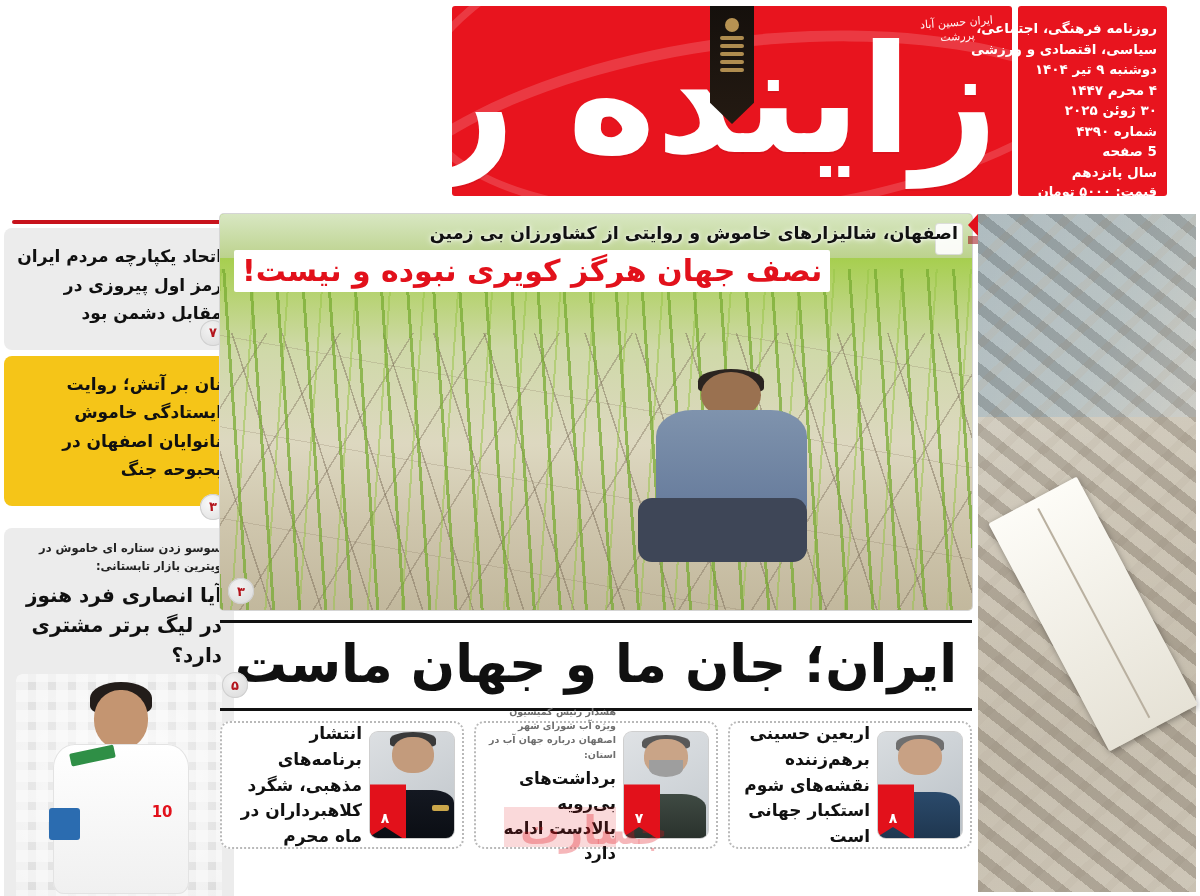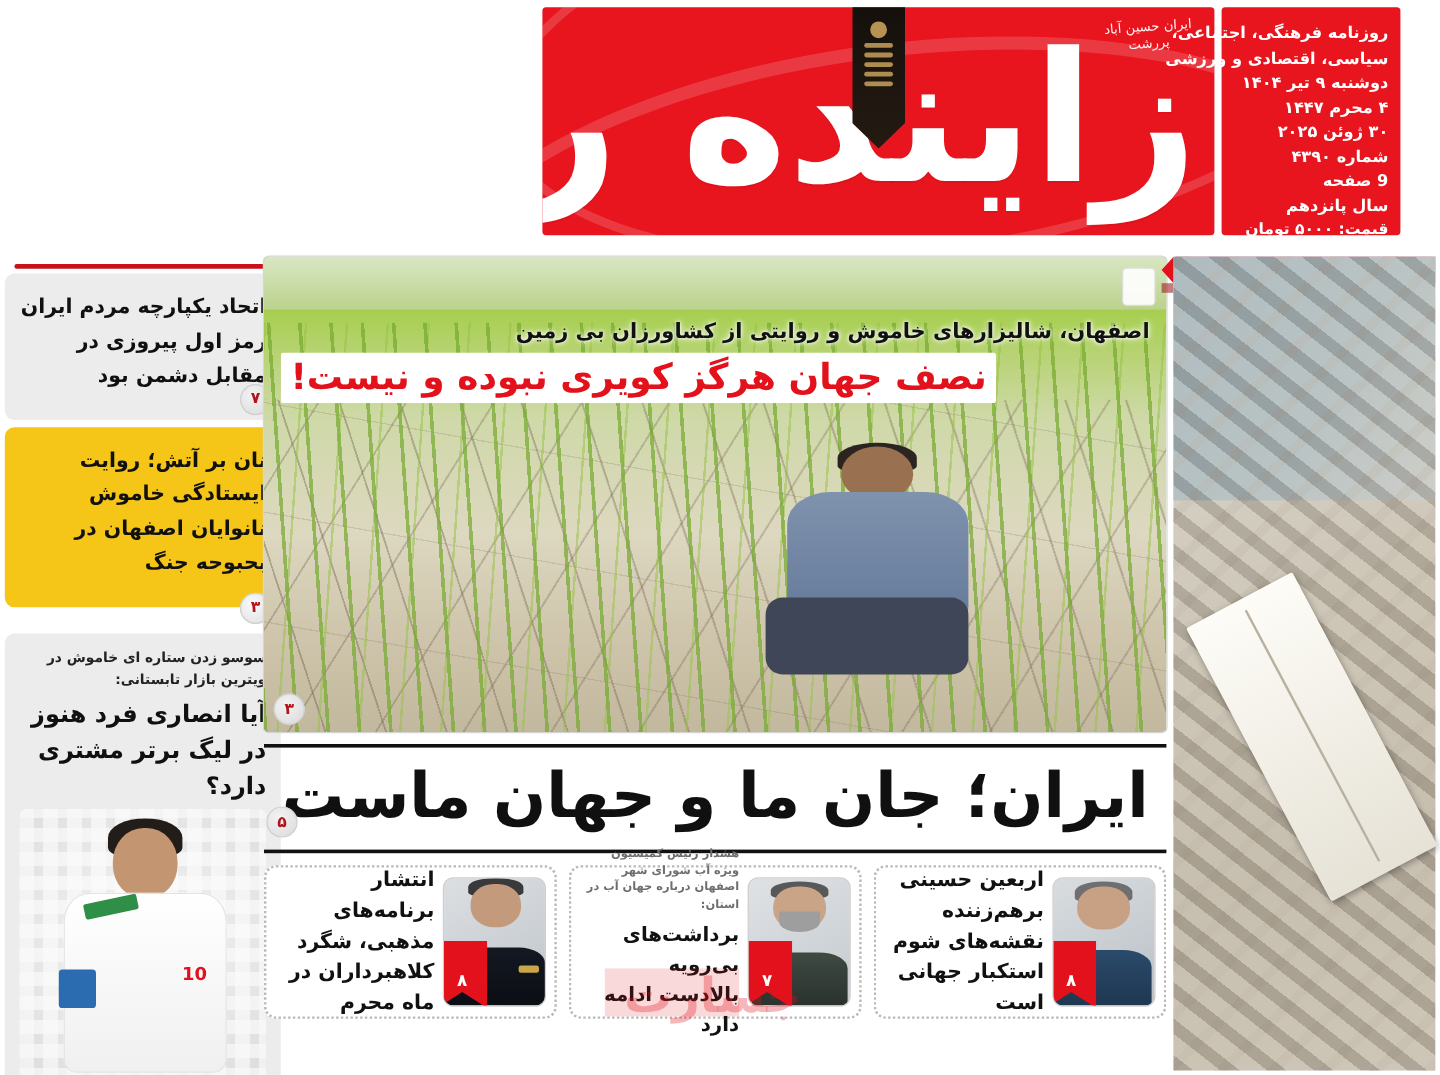--- a/index.html
+++ b/index.html
@@ -104,21 +104,20 @@
   
   .center{position:absolute;left:220px;top:214px;width:752px;height:678px;}
   .lead-photo{
     position:relative;width:752px;height:396px;border-radius:4px;overflow:hidden;
     box-shadow:0 0 0 1px #d5d5d5;
   }
   .lead-overlay{position:absolute;left:0;right:0;top:8px;padding:0 14px;box-sizing:border-box;}
   .lead-kicker{
     text-align:right;font-size:17.5px;font-weight:bold;color:#111;line-height:1.35;
     text-shadow:0 0 6px rgba(255,255,255,.95),0 0 3px rgba(255,255,255,1);
-    margin-top:44px;
   }
   .lead-head{
     display:inline-block;margin-top:4px;background:#ffffff;
     color:#e2111b;font-size:30px;font-weight:bold;line-height:1.28;
     padding:2px 8px;border-radius:2px;float:left;
   }
   .lead-photo .pagebadge{position:absolute;left:8px;bottom:6px;}
   .lead-corner{
     position:absolute;right:10px;top:10px;width:26px;height:30px;background:#fff;border-radius:3px;
     box-shadow:0 0 0 1px #ddd;opacity:.92;
@@ -322,21 +321,21 @@
       </div>
     </div>
 
     <div class="mh-meta">
       <div class="l">روزنامه فرهنگی، اجتماعی،</div>
       <div class="l">سیاسی، اقتصادی و ورزشی</div>
       <div class="l">دوشنبه ۹ تیر ۱۴۰۴</div>
       <div class="l">۴ محرم ۱۴۴۷</div>
       <div class="l">۳۰ ژوئن ۲۰۲۵</div>
       <div class="l">شماره ۴۳۹۰</div>
-      <div class="l">9 صفحه</div>
+      <div class="l">5 صفحه</div>
       <div class="l">سال پانزدهم</div>
       <div class="l sm">قیمت: ۵۰۰۰ تومان</div>
     </div>
   </div>
 
   <div class="sidebar">
     <div class="sb-top-rule"></div>
 
     <div class="sb-card sb1">
       <div class="t">اتحاد یکپارچه مردم ایران رمز اول پیروزی در مقابل دشمن بود</div>

